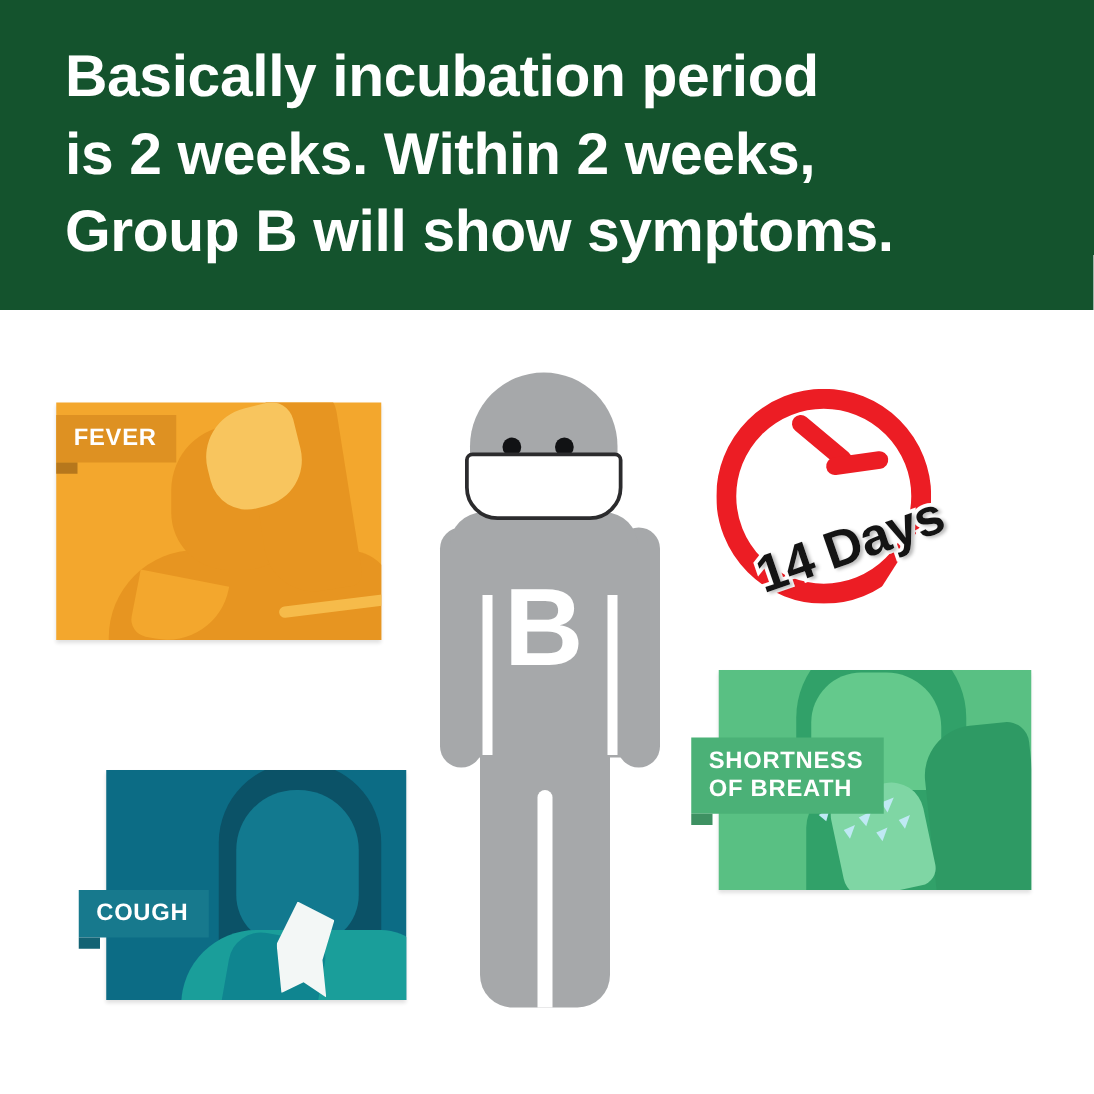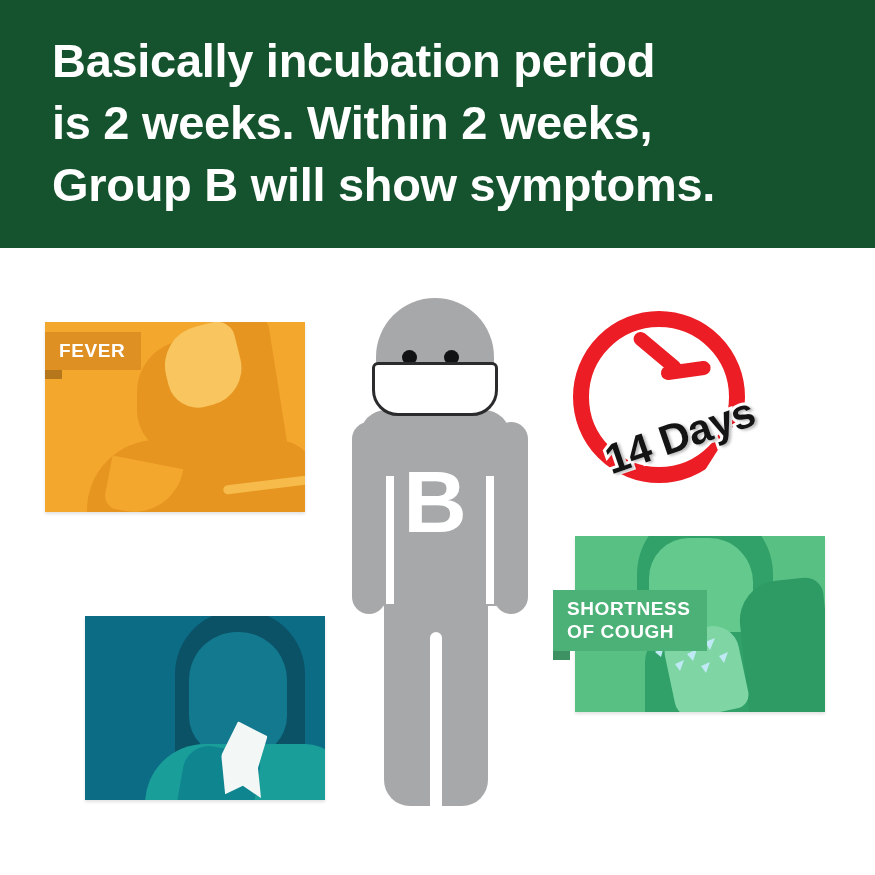--- a/index.html
+++ b/index.html
@@ -392,20 +392,21 @@
 
   <div class="panel" id="cough-panel">
     <div class="panel-art">
       <div class="hair"></div>
       <div class="face"></div>
       <div class="shirt"></div>
       <div class="arm"></div>
       <div class="tissue"></div>
     </div>
   </div>
+  <div class="tab" id="cough-tab">COUGH</div>
 
   <div class="panel" id="breath-panel">
     <div class="panel-art">
       <div class="hair"></div>
       <div class="face"></div>
       <div class="neck"></div>
       <div class="shoulder"></div>
       <div class="hand"></div>
       <svg class="spray" viewBox="0 0 86 58">
         <g fill="#bfe9f4">
@@ -414,21 +415,21 @@
           <polygon points="42,32 52,27 48,39"></polygon>
           <polygon points="60,20 70,16 65,28"></polygon>
           <polygon points="30,42 39,38 35,49"></polygon>
           <polygon points="56,44 65,40 61,51"></polygon>
           <polygon points="74,34 83,30 79,41"></polygon>
         </g>
       </svg>
     </div>
   </div>
   <div class="tab" id="breath-tab">SHORTNESS
-OF COUGH</div>
+OF BREATH</div>
 
   <div id="person">
     <div class="arm left"></div>
     <div class="arm right"></div>
     <div class="legs"></div>
     <div class="torso"></div>
     <div class="arm-gap left"></div>
     <div class="arm-gap right"></div>
     <div class="leg-gap"></div>
     <div class="group-letter">B</div>

